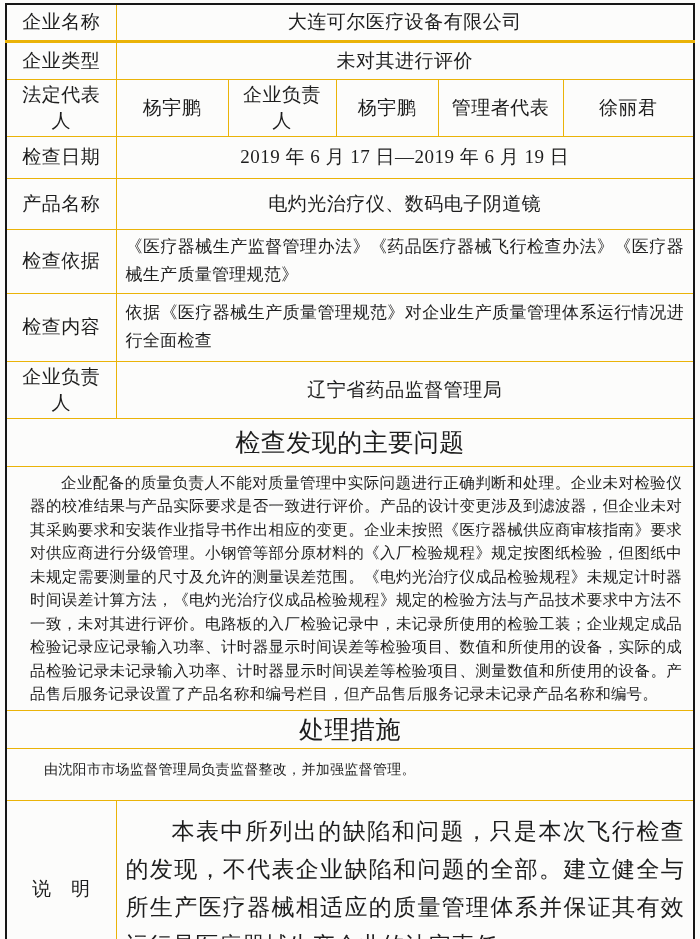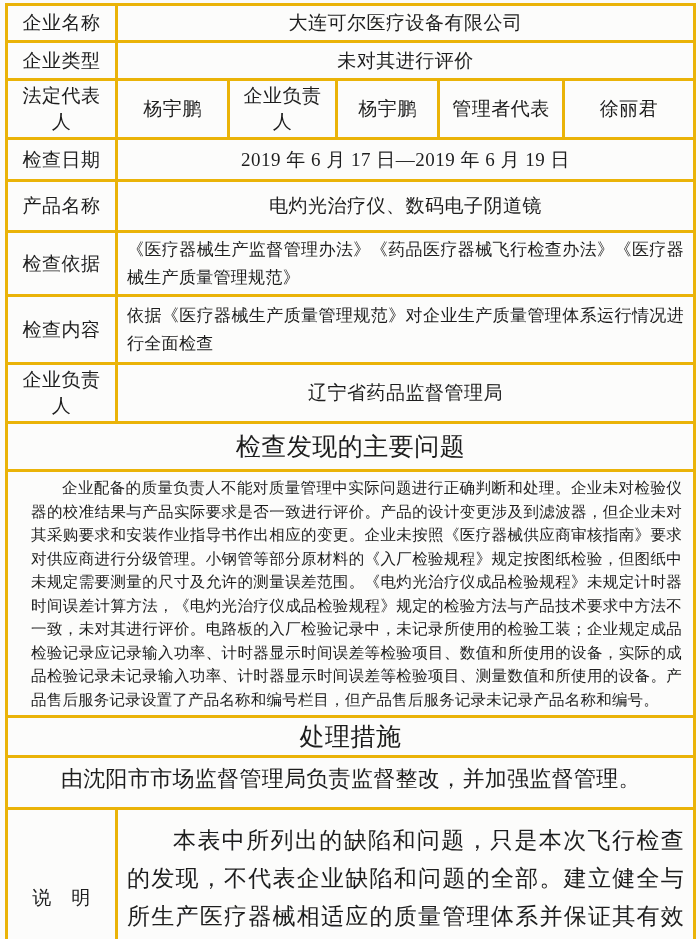--- a/index.html
+++ b/index.html
@@ -18,21 +18,21 @@
   }
   table.report {
     border-collapse: collapse;
     table-layout: fixed;
     width: 688px;
     margin: 3px 0 0 5px;
     border: 2px solid #161616;
     background: #fcfcfb;
   }
   td {
-    border: 3px solid #eab308;
+    border: 1px solid #eab308;
     padding: 2px 8px;
     font-size: 19px;
     text-align: center;
     vertical-align: middle;
     overflow: hidden;
     letter-spacing: 0.5px;
   }
   tr.h37 { height: 37px; }
   tr.h38 { height: 38px; }
   tr.h40 { height: 40px; }
@@ -66,21 +66,21 @@
     vertical-align: top;
   }
   td.wrap-body {
     font-size: 17px;
     line-height: 28px;
     text-align: justify;
     padding: 2px 9px;
     letter-spacing: 0.3px;
   }
   td.measures-body {
-    font-size: 22px;
+    font-size: 14px;
     text-align: left;
     text-indent: 2em;
     padding: 2px 9px 10px 9px;
     letter-spacing: 0.3px;
   }
   td.note-body {
     font-size: 23px;
     line-height: 38px;
     text-align: justify;
     text-indent: 2em;

